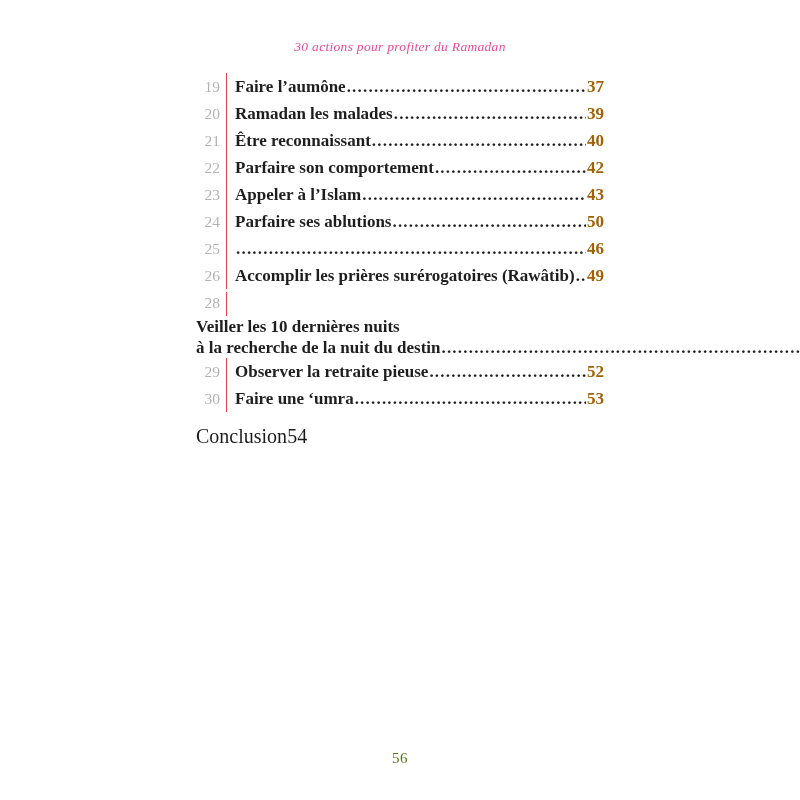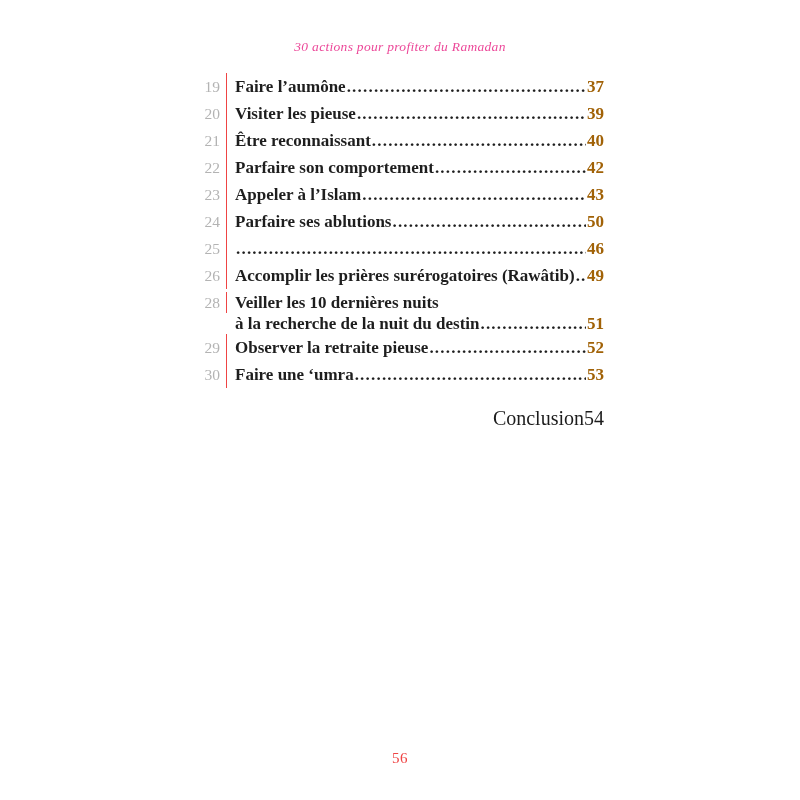--- a/index.html
+++ b/index.html
@@ -23,21 +23,21 @@
   .toc {
     position: absolute;
     left: 196px; top: 73px;
     width: 408px;
   }
   .toc-row {
     display: flex;
     align-items: baseline;
     line-height: 27px;
   }
-  .toc-row.multi { line-height: 21px; padding-top: 3px; }
+  .toc-row.multi { line-height: 21px; padding-top: 3px; flex-direction: column; }
   .num {
     flex: 0 0 24px;
     width: 24px;
     text-align: right;
     padding-right: 6px;
     border-right: 1px solid #ef4444;
     margin-right: 8px;
     color: #b3b3b3;
     font-size: 15.5px;
     font-weight: 400;
@@ -64,35 +64,35 @@
     content: "....................................................................................................................";
     letter-spacing: 1.2px;
   }
   .page {
     font-weight: 700;
     font-size: 17px;
     color: #a16207;
   }
   .conclusion {
     display: flex;
-    justify-content: flex-end;
+    justify-content: flex-start;
     align-items: baseline;
-    margin-top: 17px;
+    margin-top: 11px;
     line-height: 27px;
     font-size: 20px;
     font-weight: 400;
     color: #1c1c1c;
   }
   .folio {
     position: absolute;
     top: 749px; left: 0; width: 100%;
     text-align: center;
     font-size: 15px;
     line-height: 18px;
-    color: #ef4444;
+    color: #4d7c0f;
     letter-spacing: 0.5px;
   }
 </style>
 </head>
 <body>
 
 <div class="running-header">30 actions pour profiter du Ramadan</div>
 
 <div class="toc">
   <div id="toc-list">
@@ -105,21 +105,21 @@
         <span class="page p1">37</span>
       </div>
 
     </div>
   </div>
 
   <div class="toc-row">
     <span class="num">20</span>
     <div class="entry-body">
       <div class="line1">
-        <span class="title">Visiter les pieuse</span>
+        <span class="title">Ramadan les malades</span>
         <span class="dots d1"></span>
         <span class="page p1">39</span>
       </div>
 
     </div>
   </div>
 
   <div class="toc-row">
     <span class="num">21</span>
     <div class="entry-body">

